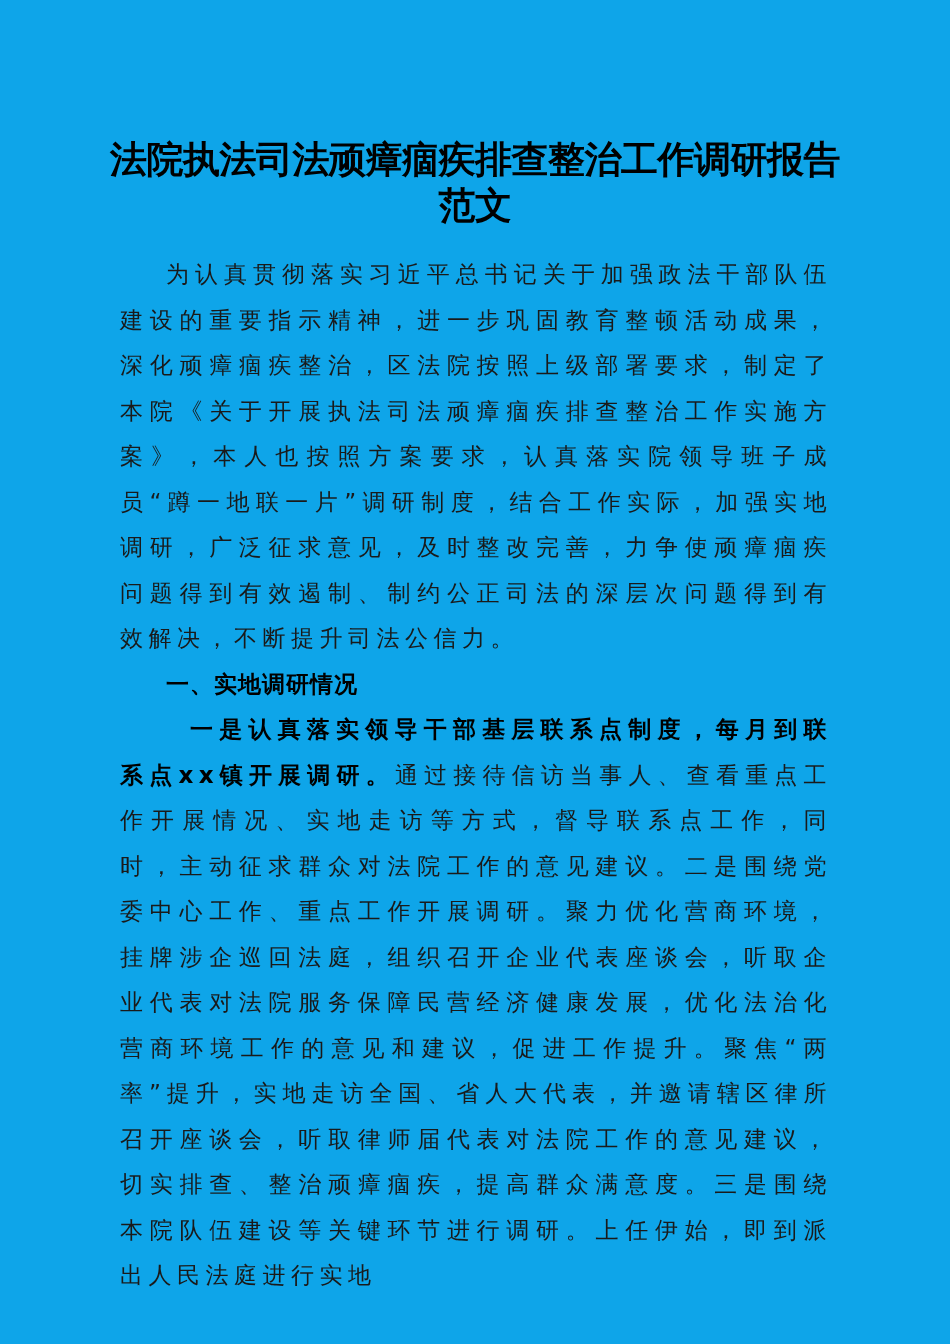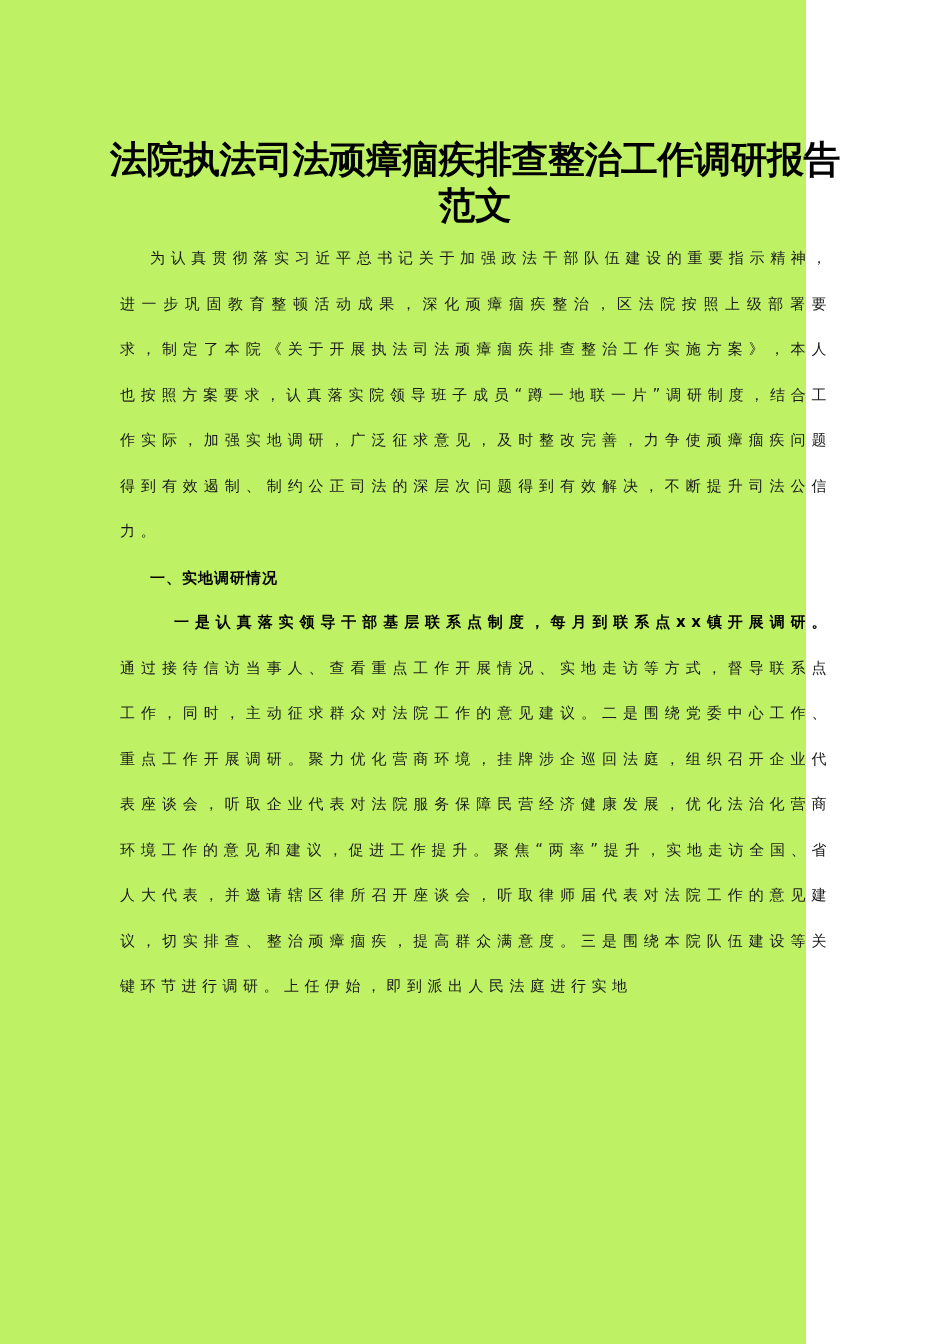--- a/index.html
+++ b/index.html
@@ -12,44 +12,44 @@
       height: 1344px;
       position: relative;
       overflow: hidden;
       font-family: "DejaVu Serif", "Liberation Serif", serif;
       color: #111111;
     }
     .page {
       position: absolute;
       left: 0;
       top: 0;
-      width: 806px;
+      width: 950px;
       height: 1344px;
-      background: #bef264;
+      background: #0ea5e9;
     }
     .title {
       position: absolute;
       left: 110px;
       width: 730px;
       top: 136px;
       text-align: center;
       font-weight: bold;
       font-size: 37px;
       line-height: 46px;
       letter-spacing: -0.5px;
       color: #000;
       margin: 0;
       font-family: "DejaVu Serif", "Liberation Serif", serif;
     }
     .body-text {
       position: absolute;
       left: 120px;
-      top: 236px;
+      top: 252px;
       width: 712px;
-      font-size: 15px;
+      font-size: 23px;
       line-height: 45.5px;
       letter-spacing: 5.5px;
       text-align: justify;
       font-family: "DejaVu Sans", "Liberation Sans", sans-serif;
       font-weight: normal;
       color: #1a1a1a;
     }
     .para {
       margin: 0;
       text-indent: 2em;

